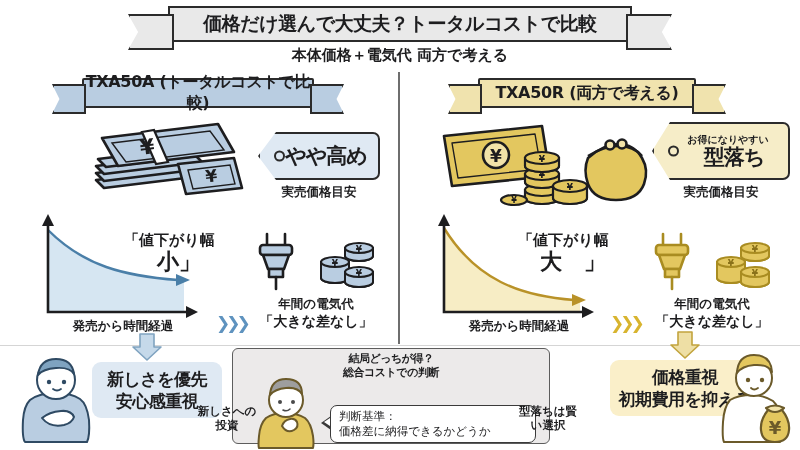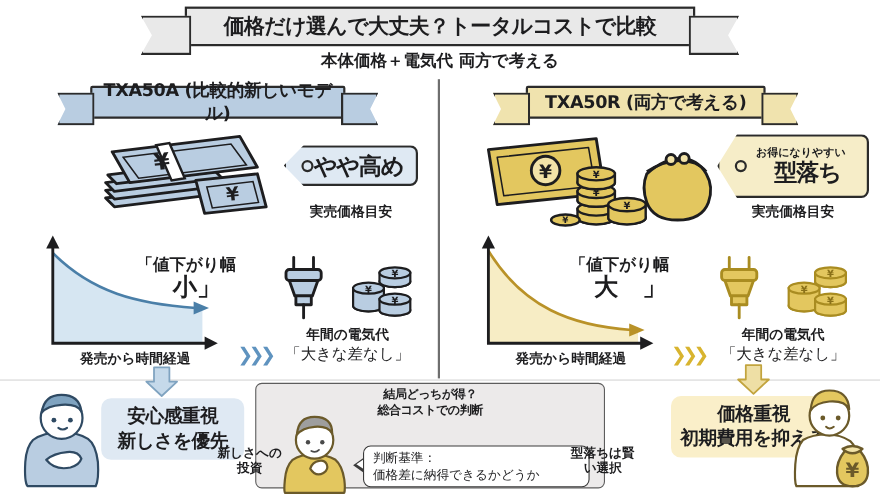--- a/index.html
+++ b/index.html
@@ -57,21 +57,21 @@
     border:2.5px solid #2b2b2b;box-sizing:border-box;
     display:flex;flex-direction:column;align-items:center;justify-content:center;
     border-radius:7px;
     clip-path:polygon(18px 0,100% 0,100% 100%,18px 100%,0 50%);
     padding-left:14px;
   }
   .tag .hole{
     position:absolute;left:14px;top:50%;transform:translateY(-50%);
     width:7px;height:7px;border:2px solid #2b2b2b;border-radius:50%;
   }
-  #tag-left{left:258px;top:132px;width:122px;height:37px;background:#dfe9f3;}
+  #tag-left{left:258px;top:132px;width:122px;height:48px;background:#dfe9f3;}
   #tag-left .big{font-size:21px;font-weight:bold;letter-spacing:-1px;}
   #tag-right{left:652px;top:122px;width:138px;height:58px;background:#f6edc8;}
   #tag-right .small{font-size:10px;font-weight:bold;line-height:1;margin-bottom:2px;}
   #tag-right .big{font-size:21px;font-weight:bold;letter-spacing:-1px;line-height:1;margin-left:12px;}
   .tagcap{font-size:12.5px;font-weight:bold;text-align:center;}
   #tagcap-left{left:258px;top:184px;width:122px;}
   #tagcap-right{left:652px;top:184px;width:138px;}
 
   
   .chartbox{width:180px;height:125px;}
@@ -87,21 +87,21 @@
   #drop-left{left:124px;top:232px;width:110px;text-align:left;}
   #drop-right{left:518px;top:232px;width:110px;text-align:left;}
   .droplab .l2{display:block;text-align:center;}
 
   
   .elec{width:160px;}
   #elec-left{left:236px;top:230px;}
   #elec-right{left:632px;top:230px;}
   .elec-row{display:flex;align-items:flex-end;justify-content:center;gap:14px;height:62px;}
   .elec-cap{font-size:12.5px;font-weight:bold;text-align:center;margin-top:4px;}
-  .nodiff{font-size:14px;font-weight:normal;text-align:center;}
+  .nodiff{font-size:14px;font-weight:bold;text-align:center;}
   #nodiff-left{left:236px;top:313px;width:160px;}
   #nodiff-right{left:632px;top:313px;width:160px;}
 
   .chev{display:flex;gap:0px;}
   #chev-left{left:216px;top:315px;}
   #chev-right{left:610px;top:315px;}
   .chev span{font-size:17px;font-weight:bold;line-height:1;letter-spacing:-4px;}
 
   
   .resultbox{
@@ -147,21 +147,21 @@
   <div class="abs" id="subtitle">本体価格＋電気代 両方で考える</div>
   <div class="abs" id="title-ribbon">
     <div class="tail-left"></div>
     <div class="tail-right"></div>
     <div class="ribbon-body">価格だけ選んで大丈夫？トータルコストで比較</div>
   </div>
 
   <div class="abs colhead" id="head-left">
     <div class="tail-left"></div>
     <div class="tail-right"></div>
-    <div class="ribbon-body">TXA50A (比較的新しいモデル)</div>
+    <div class="ribbon-body">TXA50A (トータルコストで比較)</div>
   </div>
 
   <div class="abs colhead" id="head-right">
     <div class="tail-left"></div>
     <div class="tail-right"></div>
     <div class="ribbon-body">TXA50R (両方で考える)</div>
   </div>
 
   <div class="abs" id="divider"></div>
   <div class="abs" id="bottom-rule"></div>
@@ -366,22 +366,22 @@
         <path d="M28 62 q8 10 22 7 q8 -2 10 -8 q-3 -7 -13 -6 q-12 1 -19 7 Z" fill="#ffffff"></path>
       </g>
       <g fill="#2f4a63">
         <circle cx="35" cy="26" r="2.2"></circle>
         <circle cx="50" cy="26" r="2.2"></circle>
       </g>
       <path d="M39 33 q4 3 8 0" fill="none" stroke="#2f4a63" stroke-width="1.8" stroke-linecap="round"></path>
     </svg>
   </div>
   <div class="abs resultbox" id="res-left">
+    <div>新しさを優先</div>
     <div>安心感重視</div>
-    <div>新しさを優先</div>
   </div>
 
   <div class="abs" style="left:668px;top:330px;">
     <svg width="34" height="30" viewBox="0 0 34 30">
       <path d="M10 2 h14 v13 h7 l-14 13 l-14 -13 h7 Z" fill="#eedfa5" stroke="#c2a43e" stroke-width="1.6" stroke-linejoin="round"></path>
     </svg>
   </div>
   <div class="abs resultbox" id="res-right">
     <div>価格重視</div>
     <div>初期費用を抑える</div>

